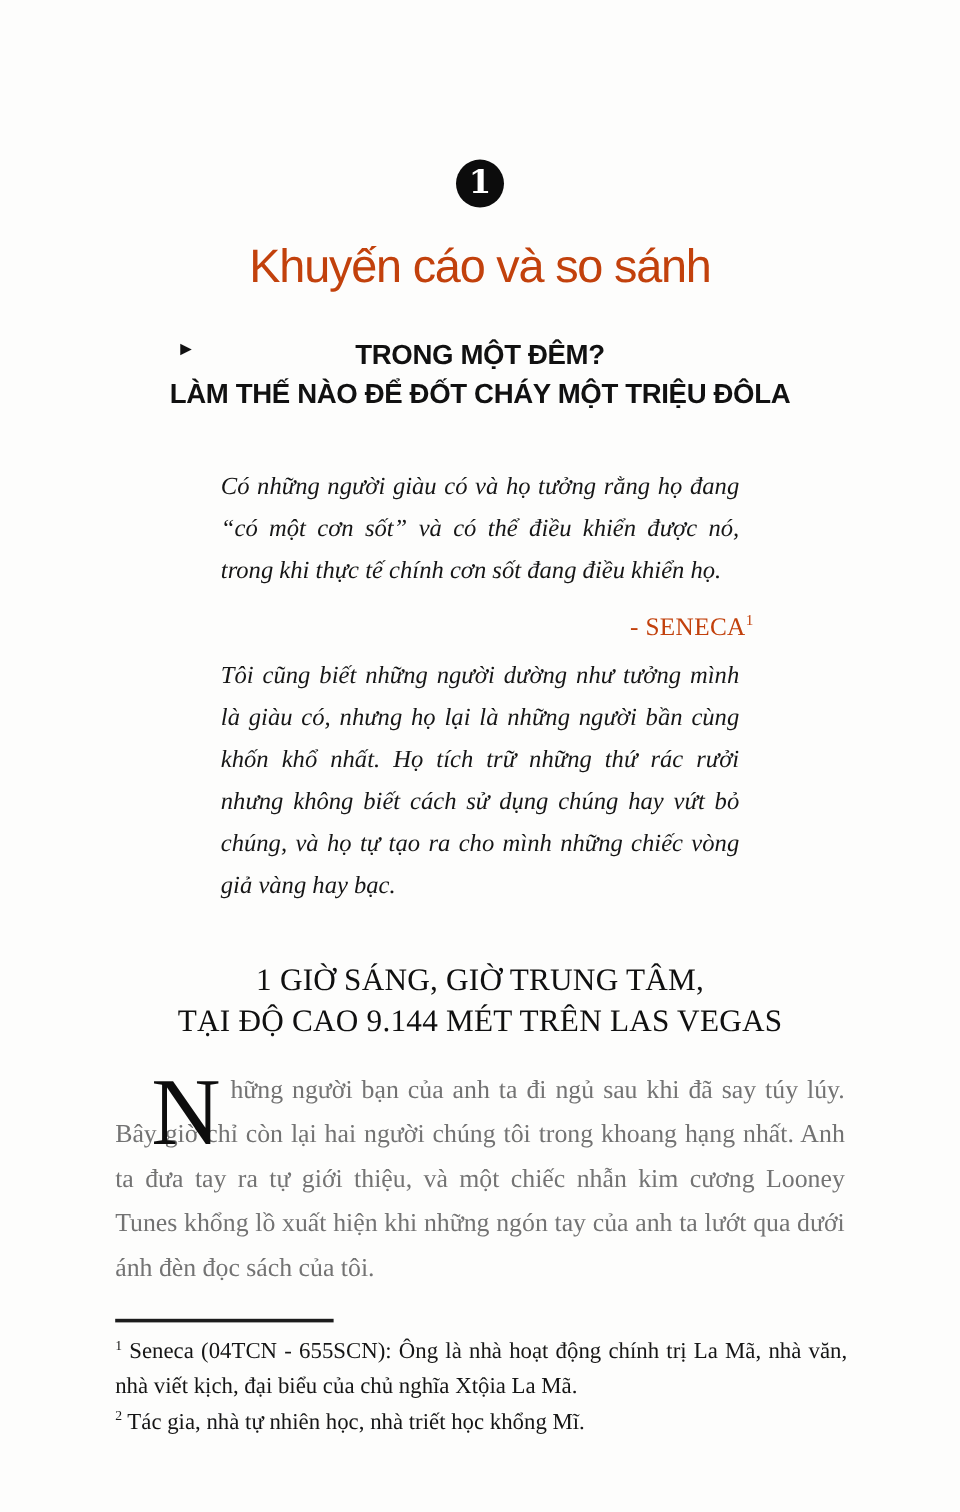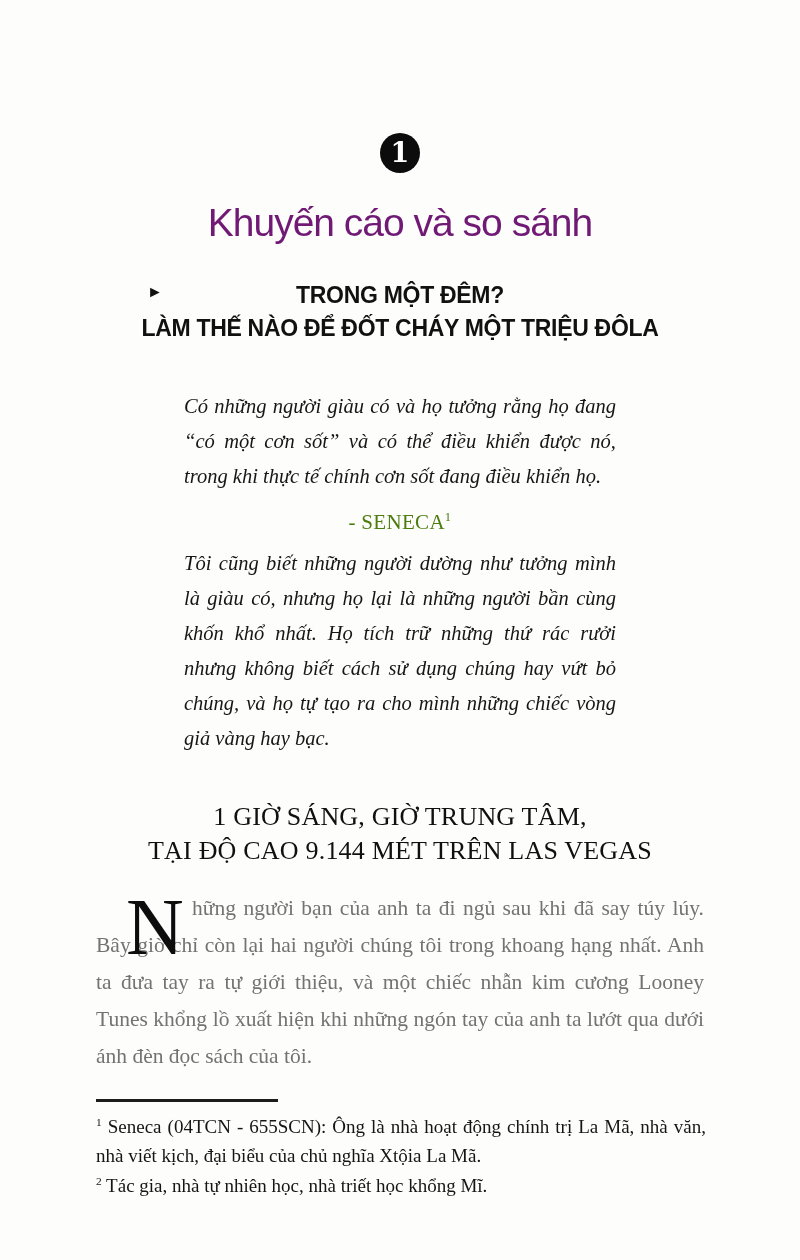--- a/index.html
+++ b/index.html
@@ -21,21 +21,21 @@
   .badge span {
     color: #ffffff;
     font: 700 27px/1 "DejaVu Serif", serif;
     transform: translateY(-1px);
   }
   .title {
     margin-top: 28px;
     text-align: center;
     font: 400 39px/44px "Liberation Sans", sans-serif;
     letter-spacing: -1px;
-    color: #701a75;
+    color: #c2410c;
   }
   .subtitle {
     position: relative;
     margin-top: 34px;
     text-align: center;
     font: 700 23px/33px "Liberation Sans", sans-serif;
     letter-spacing: -0.3px;
     color: #111;
   }
   .subtitle .bullet {
@@ -45,24 +45,24 @@
   }
   .subtitle .sub-line { display: block; }
   .epigraphs { margin: 44px 172px 0; }
   .quote {
     font: italic 400 20.5px/35px "Liberation Serif", serif;
     text-align: justify;
     margin: 12px;
   }
   .quote-attr {
     margin: 2px 0 0;
-    text-align: center;
+    text-align: right;
     font: 400 21px/32px "Liberation Serif", serif;
     letter-spacing: 0.3px;
-    color: #4d7c0f;
+    color: #c2410c;
   }
   .quote2 { margin-top: 8px; }
   sup {
     font-size: 0.6em;
     vertical-align: super;
     line-height: 0;
   }
   .section-heading {
     margin-top: 44px;
     text-align: center;

